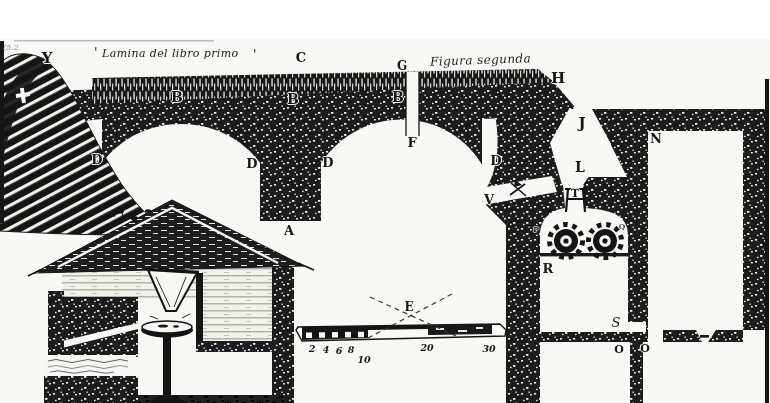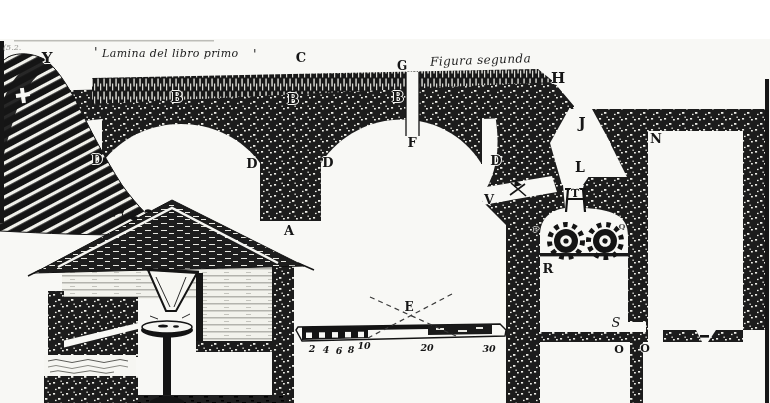--- a/index.html
+++ b/index.html
@@ -248,17 +248,17 @@
   <span class="lbl" style="left:548px;top:229px;font-size:13px;">R</span>
   <span class="lbl it" style="left:616px;top:283px;font-size:13px;">S</span>
   <span class="lbl" style="left:619px;top:310px;font-size:11px;">O</span>
   <span class="lbl" style="left:645px;top:309px;font-size:11px;">O</span>
   <span class="lbl" style="left:550px;top:381px;font-size:15px;">M</span>
 
   <span class="num" style="left:312px;top:309px;">2</span>
   <span class="num" style="left:326px;top:310px;">4</span>
   <span class="num" style="left:339px;top:311px;">6</span>
   <span class="num" style="left:351px;top:310px;">8</span>
-  <span class="num" style="left:364px;top:306px;">10</span>
+  <span class="num" style="left:364px;top:320px;">10</span>
   <span class="num" style="left:427px;top:308px;">20</span>
   <span class="num" style="left:489px;top:309px;">30</span>
 
 </div>
 
 </body></html>

